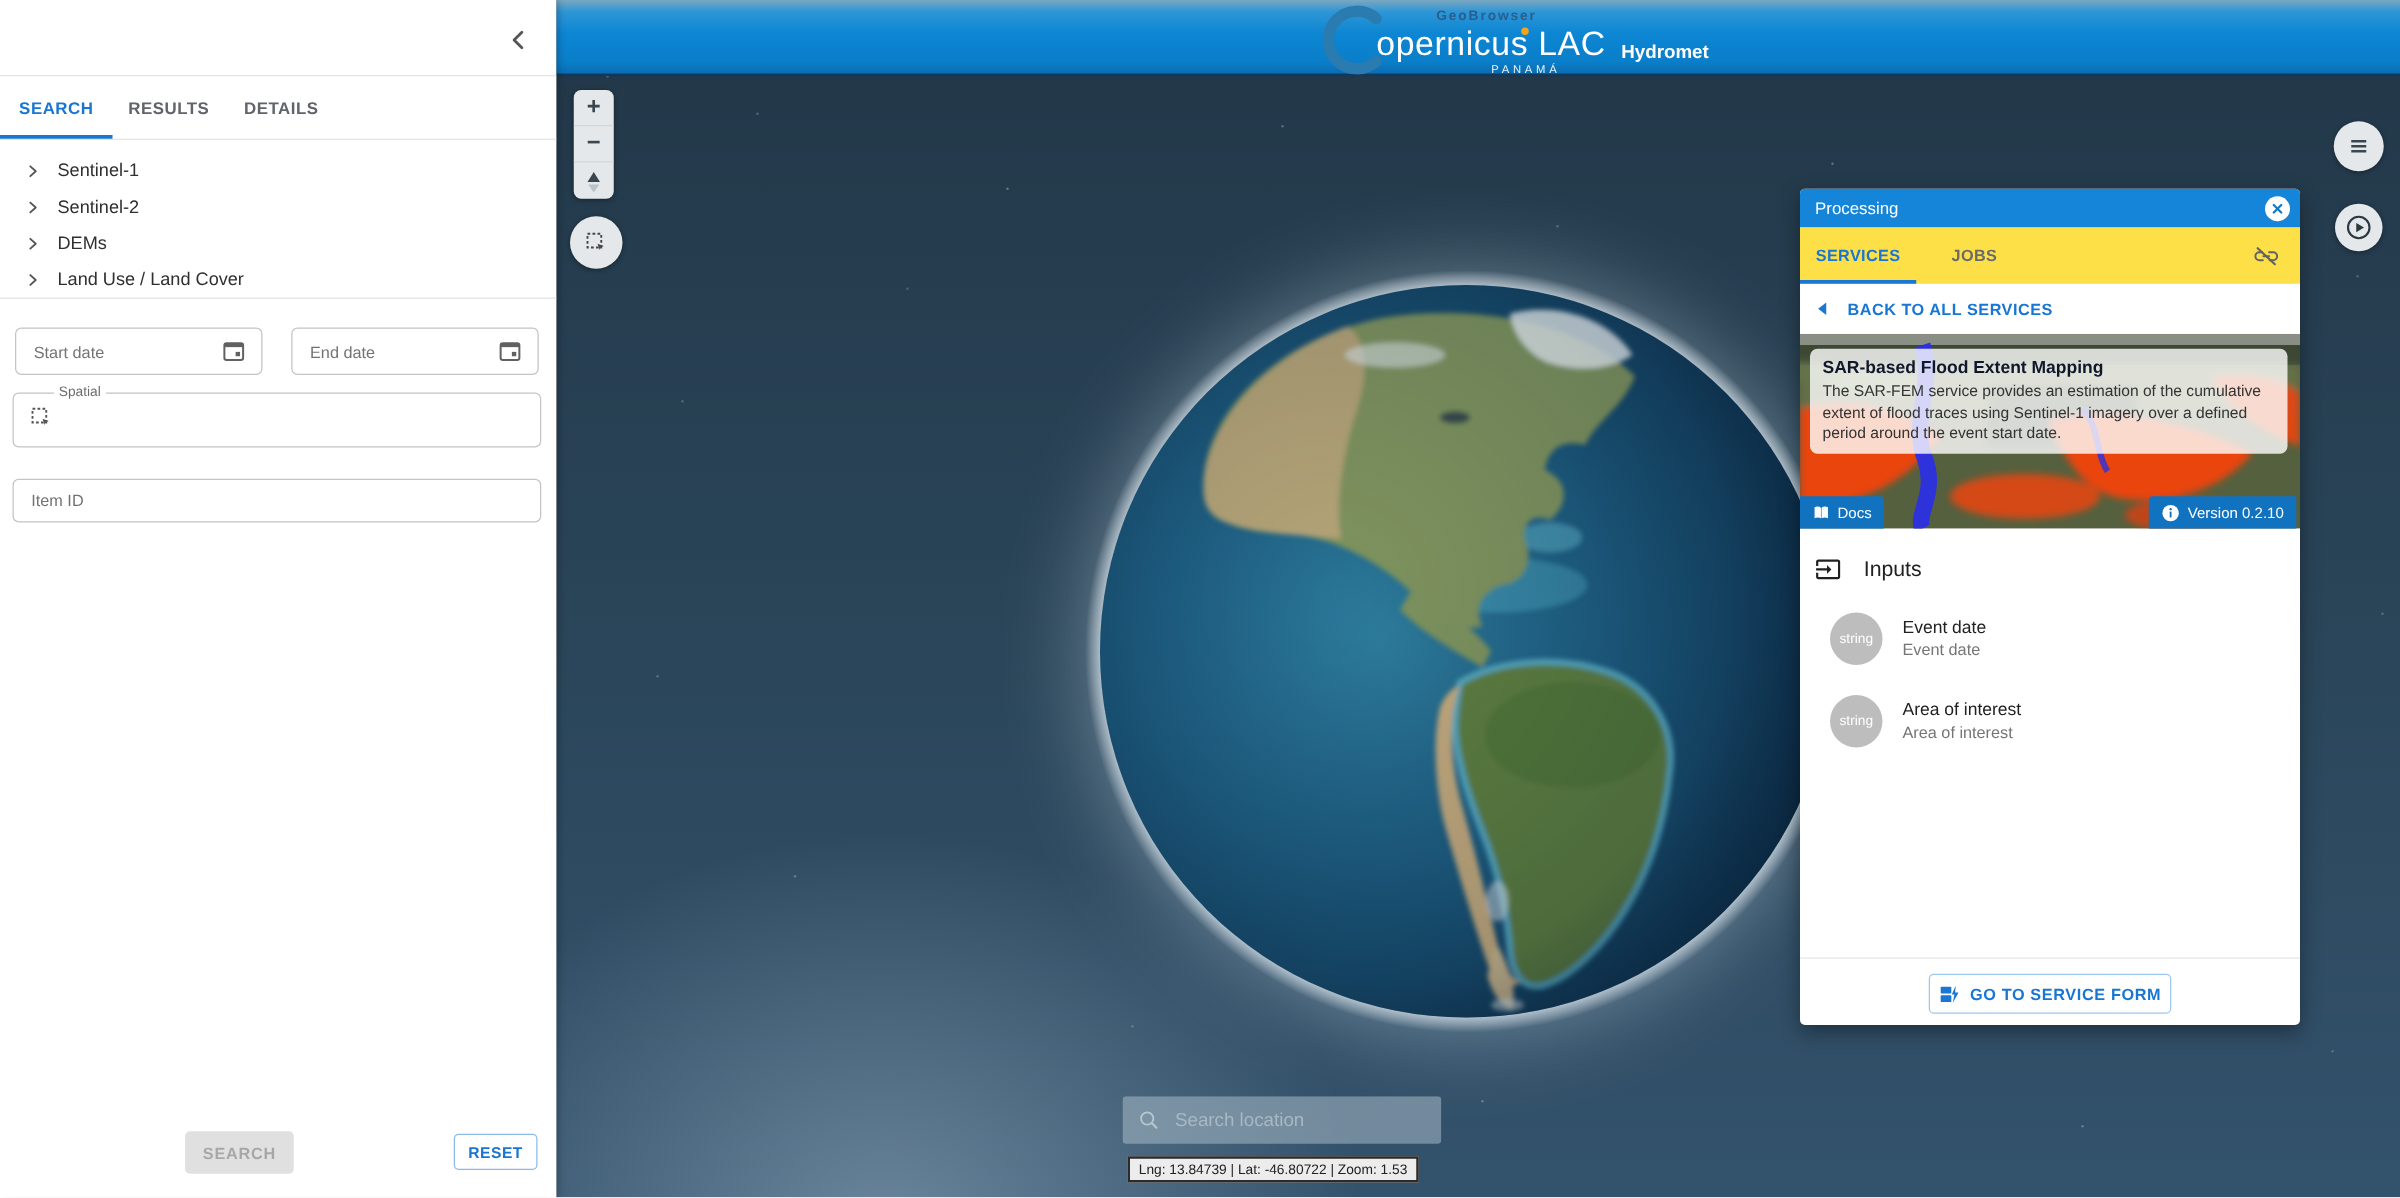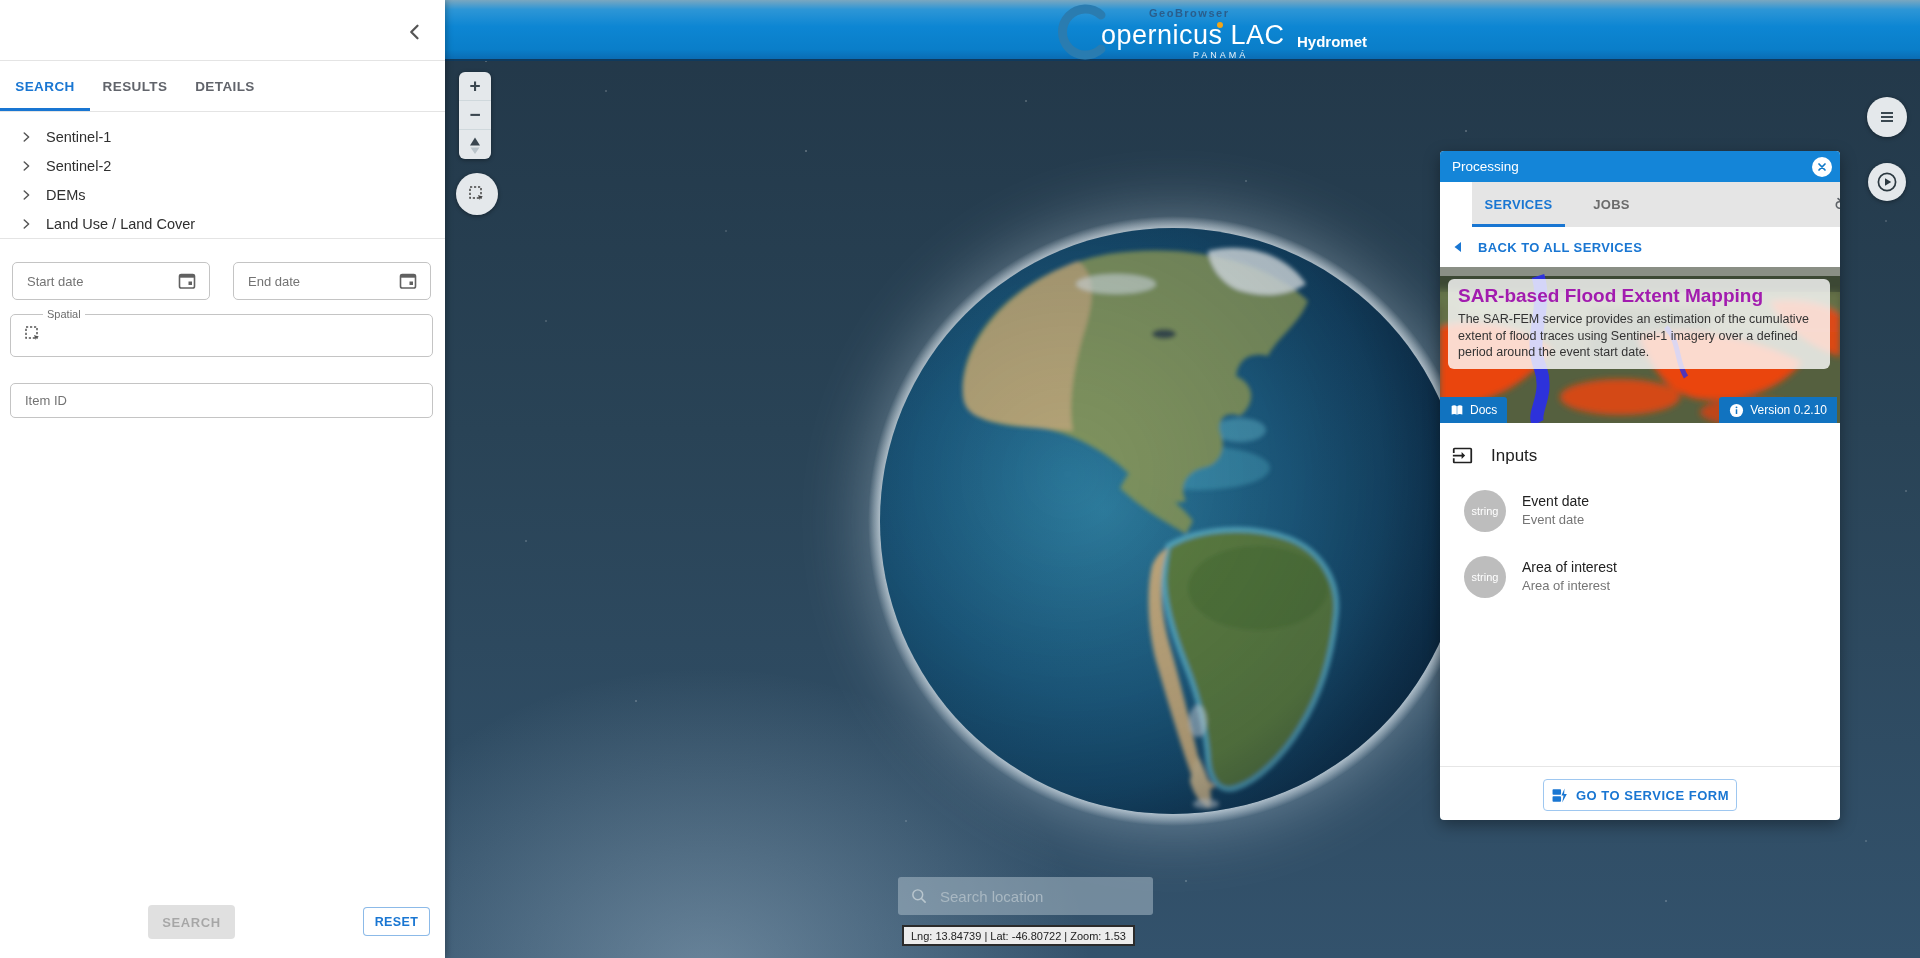--- a/index.html
+++ b/index.html
@@ -93,33 +93,33 @@
     font-weight:bold;letter-spacing:.4px;font-family:"Liberation Sans",sans-serif;cursor:pointer;}
 
   
   .panel{position:absolute;left:1440px;top:151px;width:400px;height:669px;background:#fff;
     border-radius:4px;box-shadow:0 5px 16px rgba(0,0,0,.38);overflow:hidden;}
   .panel-header{position:absolute;left:0;top:0;width:100%;height:31px;background:#1485d8;
     display:flex;align-items:center;padding:0 8px 0 12px;}
   .panel-title{flex:1;font-size:13.5px;color:#fff;}
   .panel-close{width:20px;height:20px;border-radius:50%;background:#fff;display:flex;
     align-items:center;justify-content:center;cursor:pointer;}
-  .panel-tabs{position:absolute;left:0;top:31px;width:100%;height:45px;background:#e5e5e5;margin-left:32px;}
+  .panel-tabs{position:absolute;left:0;top:31px;width:100%;height:45px;background:#fde047;}
   .p-tab{position:absolute;top:0;width:93px;height:45px;line-height:45px;text-align:center;
     font-size:13px;font-weight:bold;letter-spacing:.3px;color:#6b6b6b;cursor:pointer;}
   .p-tab.active{color:#1976d2;}
   .p-tab-underline{position:absolute;left:0;bottom:0;width:93px;height:3px;background:#1976d2;}
   .linkoff{position:absolute;right:16px;top:12px;cursor:pointer;}
   .back-row{position:absolute;left:0;top:76px;width:100%;height:40px;display:flex;
     align-items:center;padding-left:13px;gap:16px;cursor:pointer;}
   .back-label{font-size:13px;font-weight:bold;letter-spacing:.4px;color:#1976d2;}
   .card{position:absolute;left:0;top:116px;width:400px;height:156px;overflow:hidden;}
   .card-overlay{position:absolute;left:8px;top:12px;width:382px;background:rgba(255,255,255,.80);
     border-radius:6px;padding:6px 10px 8px;}
-  .card-title{font-size:19px;font-weight:bold;color:#a21caf;margin-bottom:4px;}
+  .card-title{font-size:14px;font-weight:bold;color:#0f172a;margin-bottom:4px;}
   .card-desc{font-size:12.5px;color:#333;line-height:1.32;}
   .chip{position:absolute;bottom:0;height:26px;background:#1173c0;color:#fff;display:flex;
     align-items:center;gap:6px;padding:0 10px;font-size:12px;cursor:pointer;}
   .chip-docs{left:0;border-radius:0 3px 0 0;}
   .chip-version{right:3px;border-radius:3px 0 0 0;}
   .inputs-head{position:absolute;left:12px;top:294px;display:flex;align-items:center;gap:18px;}
   .inputs-title{font-size:17px;color:#212121;}
   .input-item{position:absolute;left:24px;width:360px;height:42px;}
   .item-1{top:339px;} .item-2{top:405px;}
   .type-badge{position:absolute;left:0;top:0;width:42px;height:42px;border-radius:50%;

